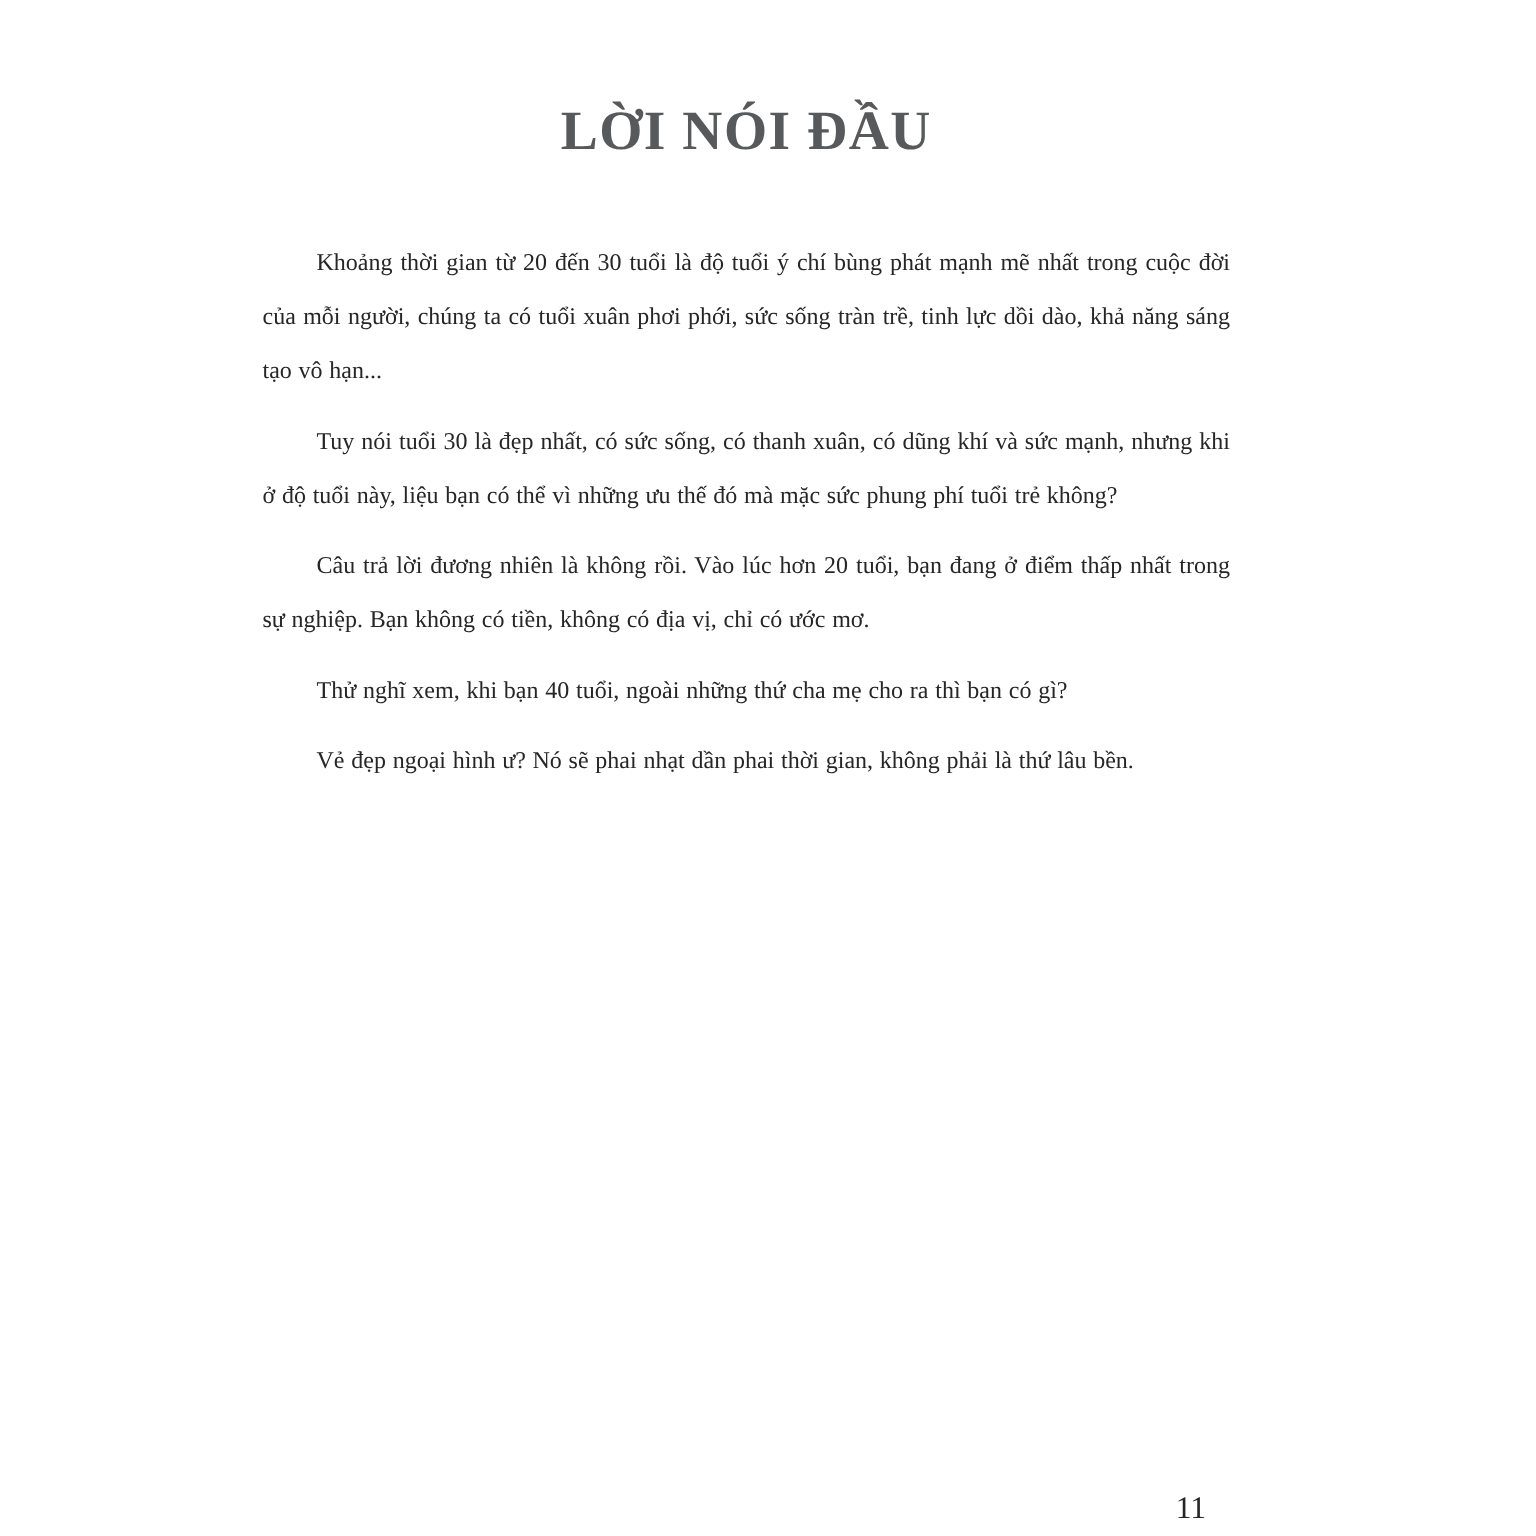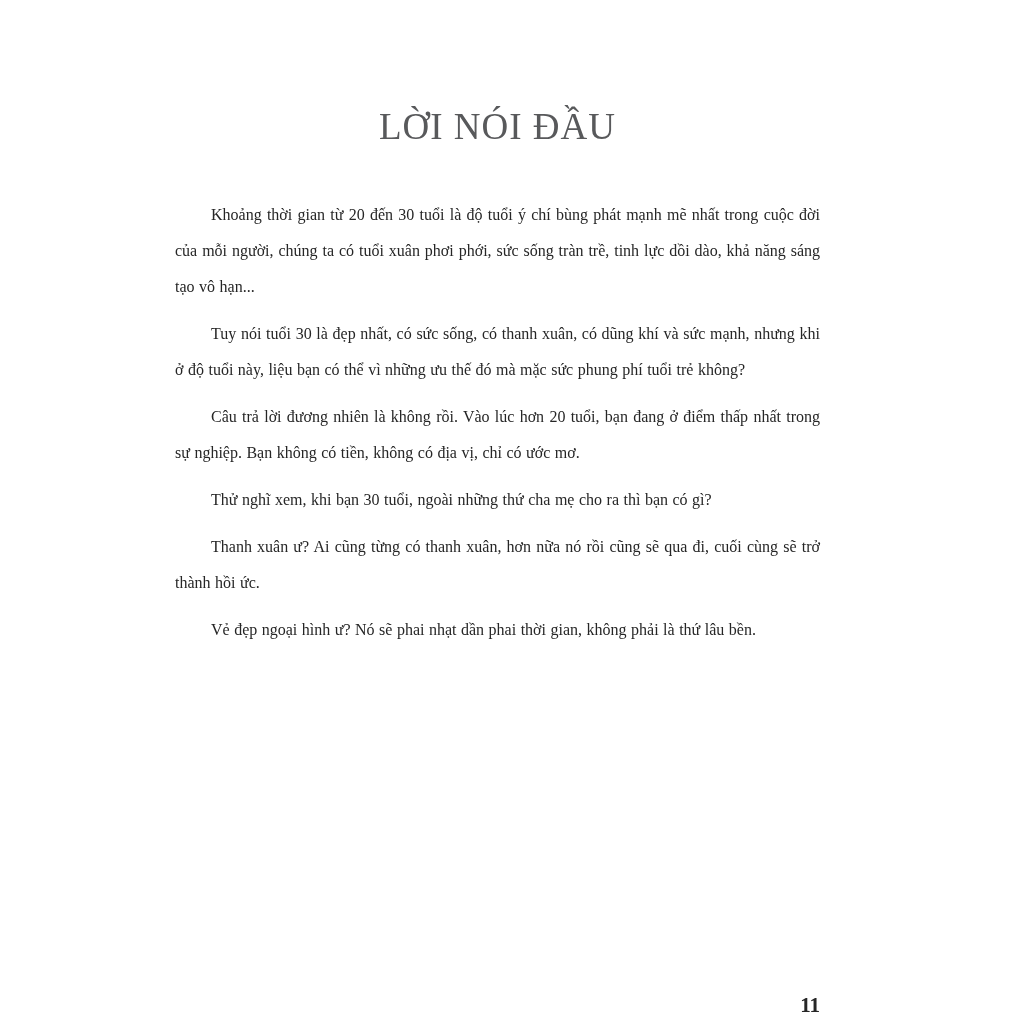--- a/index.html
+++ b/index.html
@@ -16,58 +16,56 @@
     overflow: hidden;
   }
   .content {
     position: absolute;
     left: 175px;
     top: 0;
     width: 645px;
   }
   .title {
     margin: 0 0 50px 0;
-    padding-top: 107px;
+    padding-top: 68px;
     text-align: center;
     font-size: 37px;
     line-height: 40px;
-    font-weight: normal;
+    font-weight: bold;
     letter-spacing: 1px;
     color: var(--title-color, #58595b);
   }
   .para {
     margin: 0 0 11px 0;
     font-size: 16px;
     line-height: 36px;
     text-align: justify;
     text-indent: 36px;
     color: var(--body-color, #262626);
     word-spacing: 0.5px;
   }
   .page-number {
     position: absolute;
-    left: 183px;
+    left: 167px;
     top: 993px;
     width: 637px;
     text-align: right;
     font-size: 21px;
     line-height: 24px;
     color: var(--body-color, #262626);
-    font-weight: bold;
   }
 </style>
 </head>
 <body>
 
 <div class="page">
   <div class="content">
     <h1 class="title">LỜI NÓI ĐẦU</h1>
     <div>
         <p class="para">Khoảng thời gian từ 20 đến 30 tuổi là độ tuổi ý chí bùng phát mạnh mẽ nhất trong cuộc đời của mỗi người, chúng ta có tuổi xuân phơi phới, sức sống tràn trề, tinh lực dồi dào, khả năng sáng tạo vô hạn...</p>
         <p class="para">Tuy nói tuổi 30 là đẹp nhất, có sức sống, có thanh xuân, có dũng khí và sức mạnh, nhưng khi ở độ tuổi này, liệu bạn có thể vì những ưu thế đó mà mặc sức phung phí tuổi trẻ không?</p>
         <p class="para">Câu trả lời đương nhiên là không rồi. Vào lúc hơn 20 tuổi, bạn đang ở điểm thấp nhất trong sự nghiệp. Bạn không có tiền, không có địa vị, chỉ có ước mơ.</p>
-        <p class="para">Thử nghĩ xem, khi bạn 30 tuổi, ngoài những thứ cha mẹ cho ra thì bạn có gì?</p>
-        <p class="para">Thanh xuân ư? Ai cũng từng có thanh xuân, hơn nữa nó rồi cũng sẽ qua đi, cuối cùng sẽ trở thành hồi ức.</p>
+        <p class="para">Thử nghĩ xem, khi bạn 40 tuổi, ngoài những thứ cha mẹ cho ra thì bạn có gì?</p>
         <p class="para">Vẻ đẹp ngoại hình ư? Nó sẽ phai nhạt dần phai thời gian, không phải là thứ lâu bền.</p>
       </div>
   </div>
   <div class="page-number">11</div>
 </div>
 
 </body></html>

